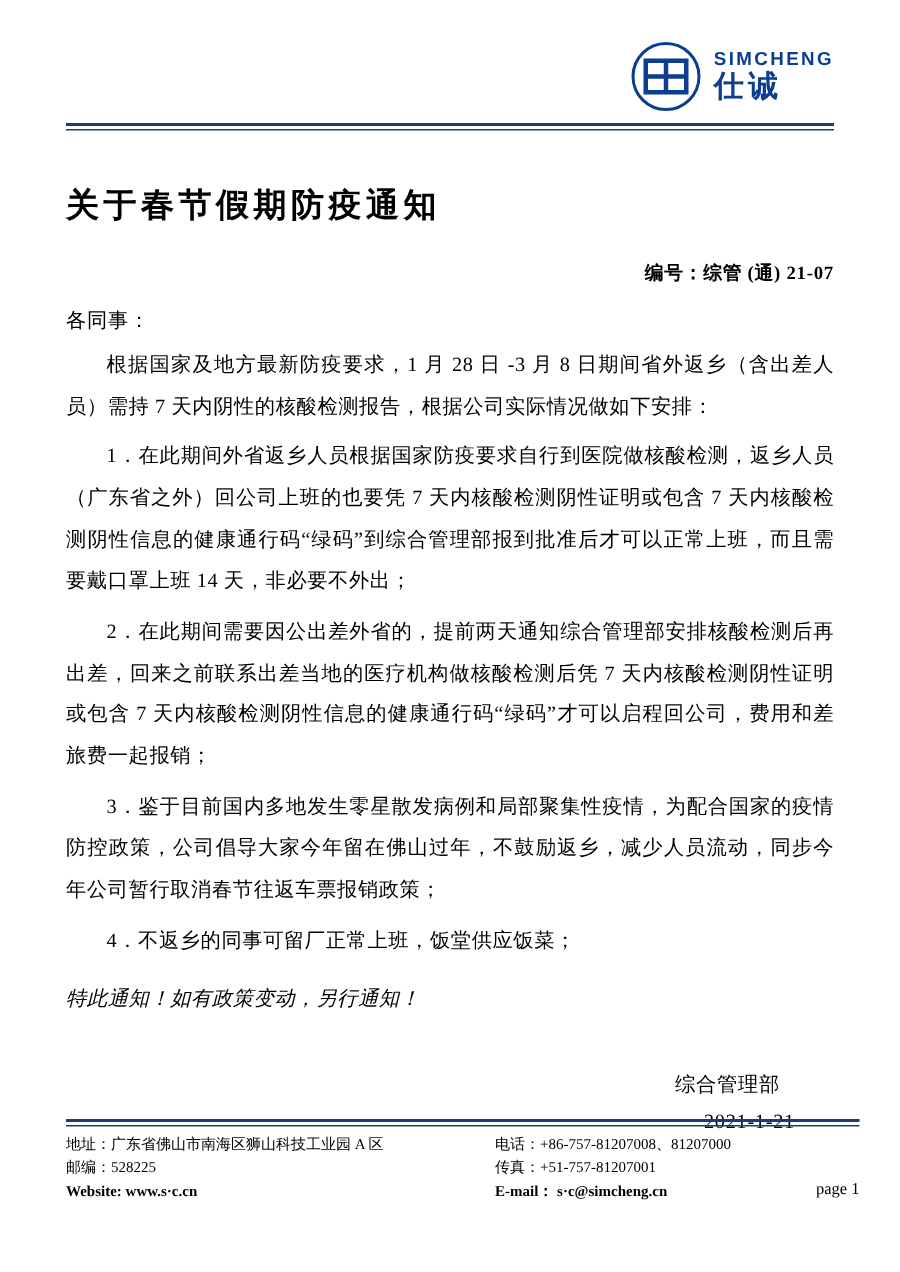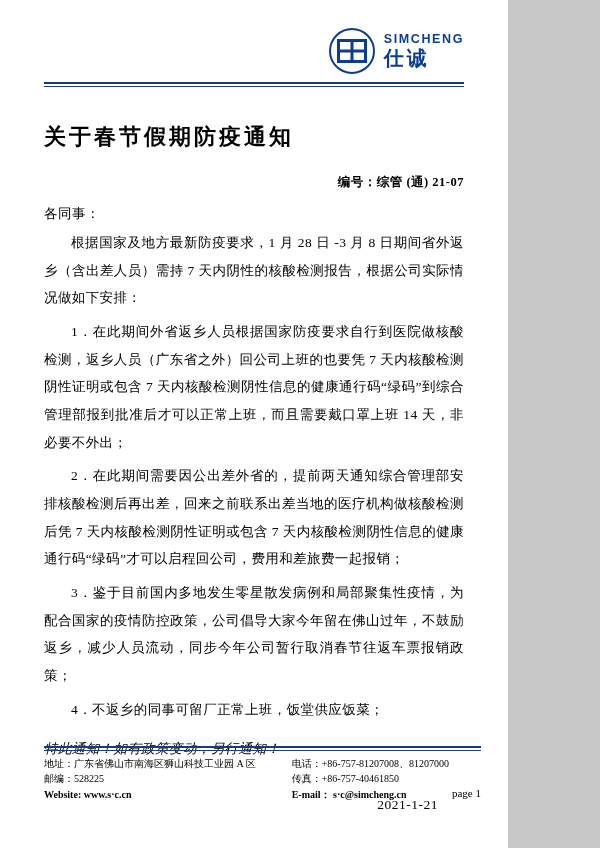--- a/index.html
+++ b/index.html
@@ -5,21 +5,21 @@
   html, body {
     margin: 0;
     padding: 0;
     background: #c8c8c8;
   }
   body {
     font-family: "Liberation Serif", "DejaVu Serif", serif;
   }
   .page {
     position: relative;
-    width: 508px;
+    width: 600px;
     height: 848px;
     background: #ffffff;
     overflow: hidden;
     box-sizing: border-box;
   }
   
   .header {
     position: absolute;
     top: 0;
     left: 0;
@@ -238,20 +238,21 @@
 
     <div class="para">根据国家及地方最新防疫要求，1 月 28 日 -3 月 8 日期间省外返乡（含出差人员）需持 7 天内阴性的核酸检测报告，根据公司实际情况做如下安排：</div>
     <div class="para">1．在此期间外省返乡人员根据国家防疫要求自行到医院做核酸检测，返乡人员（广东省之外）回公司上班的也要凭 7 天内核酸检测阴性证明或包含 7 天内核酸检测阴性信息的健康通行码“绿码”到综合管理部报到批准后才可以正常上班，而且需要戴口罩上班 14 天，非必要不外出；</div>
     <div class="para">2．在此期间需要因公出差外省的，提前两天通知综合管理部安排核酸检测后再出差，回来之前联系出差当地的医疗机构做核酸检测后凭 7 天内核酸检测阴性证明或包含 7 天内核酸检测阴性信息的健康通行码“绿码”才可以启程回公司，费用和差旅费一起报销；</div>
     <div class="para">3．鉴于目前国内多地发生零星散发病例和局部聚集性疫情，为配合国家的疫情防控政策，公司倡导大家今年留在佛山过年，不鼓励返乡，减少人员流动，同步今年公司暂行取消春节往返车票报销政策；</div>
     <div class="para">4．不返乡的同事可留厂正常上班，饭堂供应饭菜；</div>
 
     <div class="closing">特此通知！如有政策变动，另行通知！</div>
 
     <div class="signoff">
+      <div class="dept">综合管理部</div>
       <div class="date">2021-1-21</div>
     </div>
   </div>
 
   <div class="footer">
     <div class="footer-rule"></div>
     <div class="footer-rule2"></div>
     <div class="footer-cols">
       <div class="footer-col-left">
         <div class="footer-line">
@@ -263,21 +264,21 @@
         <div class="footer-line">
           <span class="footer-web">Website:</span>
           <span class="footer-web">www.s·c.cn</span>
         </div>
       </div>
       <div class="footer-col-mid">
         <div class="footer-line">
           <span class="footer-label">电话：</span><span>+86-757-81207008、81207000</span>
         </div>
         <div class="footer-line">
-          <span class="footer-label">传真：</span><span>+86-757-40461850</span>
+          <span class="footer-label">传真：</span><span>+51-757-81207001</span>
         </div>
         <div class="footer-line">
           <span class="footer-mail">E-mail：</span>
           <span class="footer-mail">s·c@simcheng.cn</span>
         </div>
       </div>
       <div class="footer-col-right">
         <div class="page-num">page 1</div>
       </div>
     </div>

